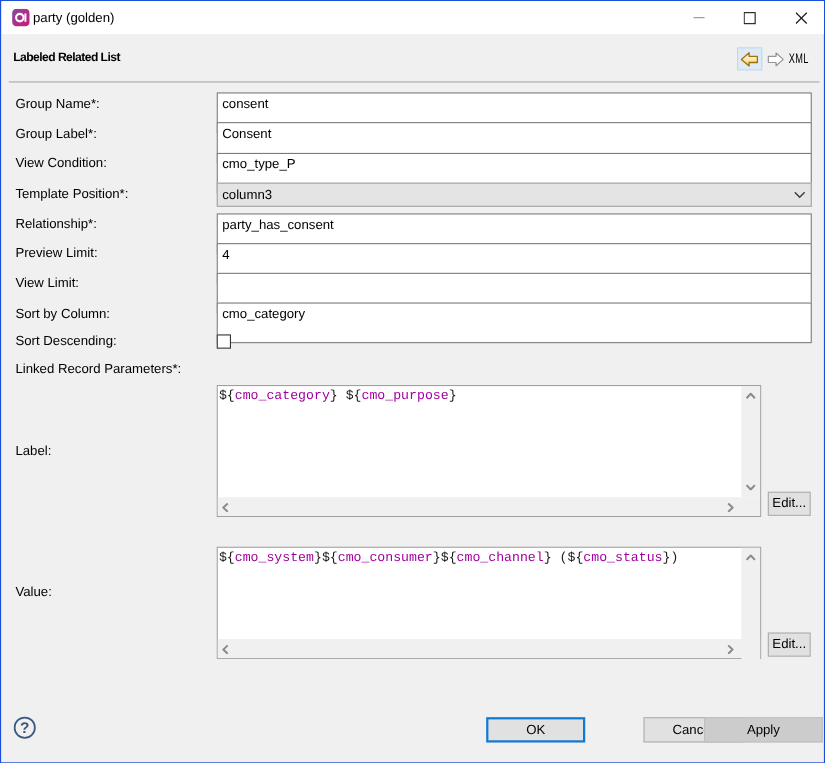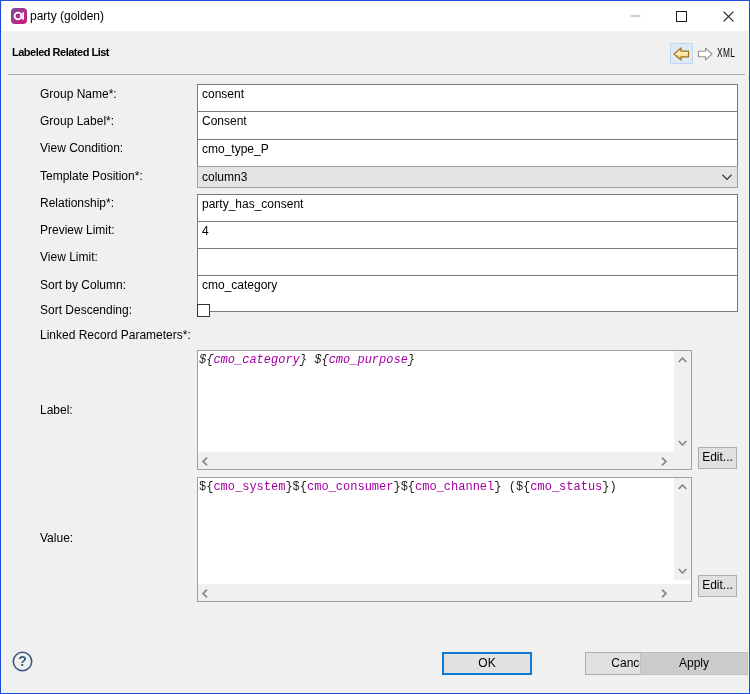--- a/index.html
+++ b/index.html
@@ -4,21 +4,21 @@
 <style>
   * { box-sizing: border-box; margin: 0; padding: 0; }
   html,body { width:750px; height:694px; }
   body { font-family: "Liberation Sans", sans-serif; }
   #win {
     position: relative; width: 750px; height: 694px;
     background: #f0f0f0; border: 1px solid #1d4ed8; overflow: hidden;
   }
   #titlebar { position:absolute; left:1px; top:0; width:748px; height:30px; background:#fff; }
   #title { position:absolute; left:28px; top:0; height:30px; line-height:31px; font-size:12px; color:#000; }
-  .lbl { position:absolute; left:13px; font-size:12px; color:#000; white-space:nowrap;margin-left:26px; }
+  .lbl { position:absolute; left:13px; font-size:12px; color:#000; white-space:nowrap; }
   .inp {
     position:absolute; left:196px; width:541px; height:37px;
     background:#fff; border:1px solid #7a7a7a;
     font-size:12px; line-height:19px; padding-left:4px; white-space:nowrap;
   }
   .mono { font-family:"Liberation Mono", monospace; font-size:12px; color:#1a1a1a; white-space:pre; }
   .mg { color:#a000a0; }
   .ta { position:absolute; left:196px; width:495px; background:#fff; border:1px solid #a0a0a0; }
   .vsb { position:absolute; right:0; top:0; width:17px; background:#f0f0f0; }
   .hsb { position:absolute; left:0; bottom:0; height:17px; background:#f0f0f0; }
@@ -104,21 +104,21 @@
 
   <div class="lbl" style="top:276.6px;">Sort by Column:</div>
   <div class="inp" style="top:274.1px;">cmo_category</div>
 
   <div class="lbl" style="top:301.5px;">Sort Descending:</div>
   <div style="position:absolute;left:196px;top:302.5px;width:13px;height:13px;background:#fff;border:1px solid #333;"></div>
 
   <div class="lbl" style="top:326.5px;">Linked Record Parameters*:</div>
 
   <div class="lbl" style="top:401.5px;">Label:</div>
-  <div class="ta" style="top:349px;height:120px;font-style:italic;">
+  <div class="ta" style="top:349px;height:120px;">
     <div class="mono" style="position:absolute;left:1px;top:2px;">${<span class="mg">cmo_category</span>} ${<span class="mg">cmo_purpose</span>}</div>
     <div class="vsb" style="height:101px;">
       <svg class="chev" style="left:4px;top:6px;" width="9" height="6" viewBox="0 0 9 6">
           <polyline points="0.7,5 4.5,1 8.3,5" fill="none" stroke="#8a8a8a" stroke-width="1.8"></polyline>
         </svg>
       <svg class="chev" style="left:4px;bottom:6px;" width="9" height="6" viewBox="0 0 9 6">
           <polyline points="0.7,1 4.5,5 8.3,1" fill="none" stroke="#8a8a8a" stroke-width="1.8"></polyline>
         </svg>
     </div>
     <div class="hsb" style="width:493px;">
@@ -126,21 +126,21 @@
           <polyline points="5,0.7 1,4.5 5,8.3" fill="none" stroke="#8a8a8a" stroke-width="1.8"></polyline>
         </svg>
       <svg class="chev" style="left:463px;top:5px;" width="6" height="9" viewBox="0 0 6 9">
           <polyline points="1,0.7 5,4.5 1,8.3" fill="none" stroke="#8a8a8a" stroke-width="1.8"></polyline>
         </svg>
     </div>
   </div>
   <div class="btn" style="left:697px;top:446px;width:39px;height:22px;line-height:19px;font-size:12px;">Edit...</div>
 
   <div class="lbl" style="top:529.5px;">Value:</div>
-  <div class="ta" style="top:476px;height:125px;text-align:center;">
+  <div class="ta" style="top:496px;height:102px;text-align:center;">
     <div class="mono" style="position:absolute;left:1px;top:2px;">${<span class="mg">cmo_system</span>}${<span class="mg">cmo_consumer</span>}${<span class="mg">cmo_channel</span>} (${<span class="mg">cmo_status</span>})</div>
     <div class="vsb" style="height:102px;">
       <svg class="chev" style="left:4px;top:6px;" width="9" height="6" viewBox="0 0 9 6">
           <polyline points="0.7,5 4.5,1 8.3,5" fill="none" stroke="#8a8a8a" stroke-width="1.8"></polyline>
         </svg>
       <svg class="chev" style="left:4px;bottom:6px;" width="9" height="6" viewBox="0 0 9 6">
           <polyline points="0.7,1 4.5,5 8.3,1" fill="none" stroke="#8a8a8a" stroke-width="1.8"></polyline>
         </svg>
     </div>
     <div class="hsb" style="width:493px;">

